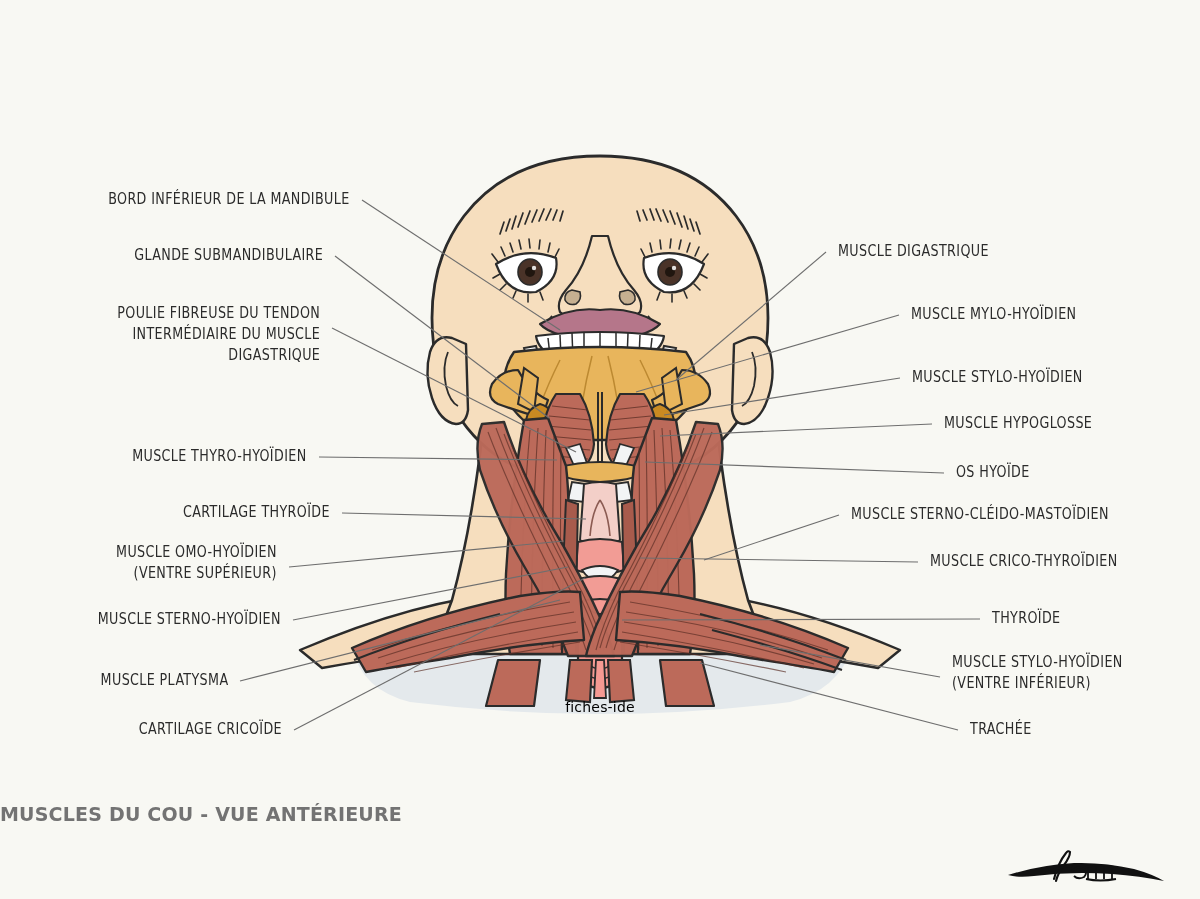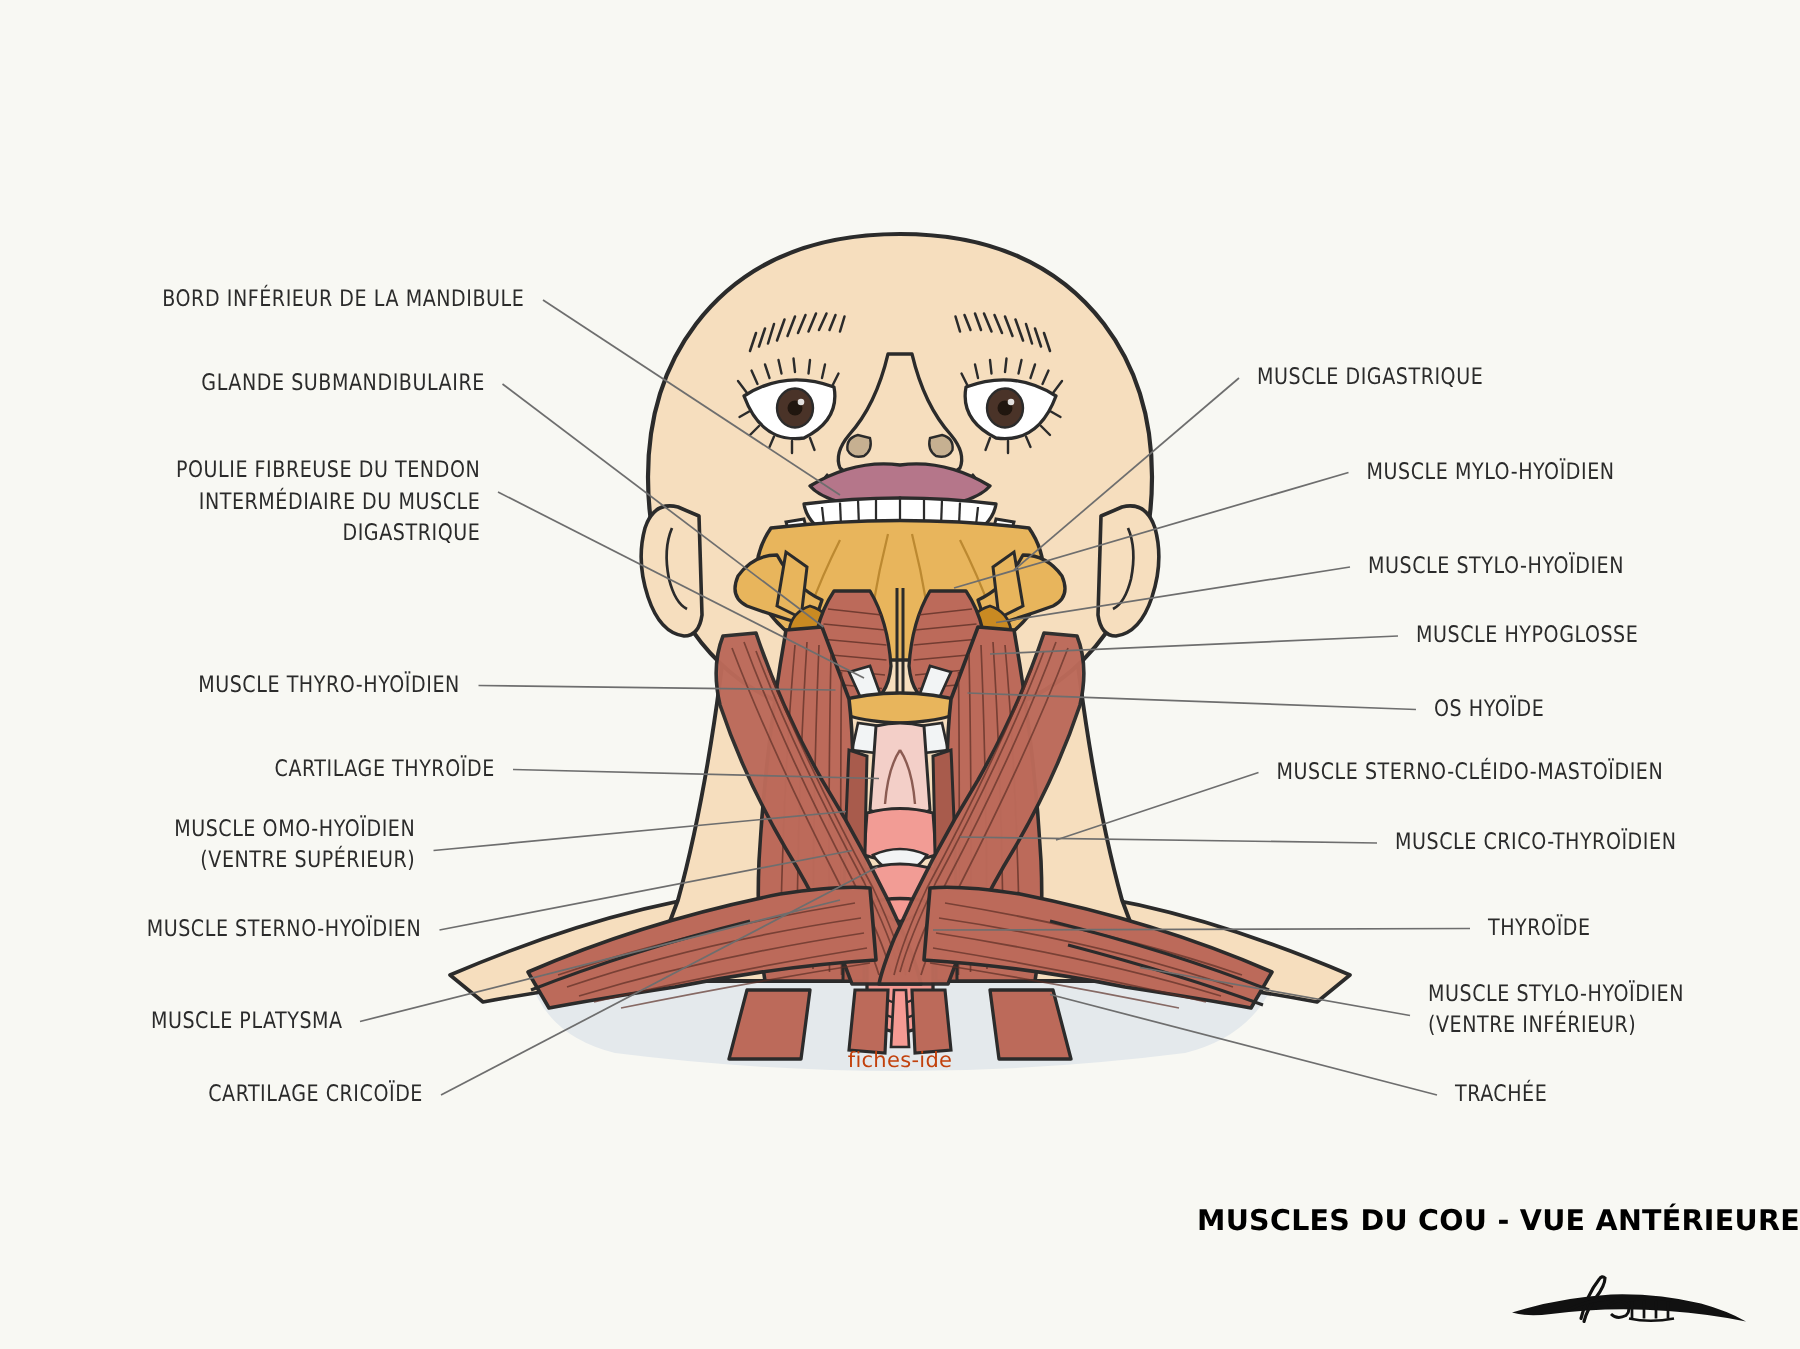--- a/index.html
+++ b/index.html
@@ -40,35 +40,35 @@
     transform: scaleX(0.93);
   }
   .label.left  { text-align: right;  transform-origin: right center; }
   .label.right { text-align: left;   transform-origin: left center;  }
 
   #title {
     position: absolute;
     left: 0;
     right: 0;
     top: 803px;
-    text-align: right;
-    color: #000000;
+    text-align: left;
+    color: #737373;
     font-family: "DejaVu Sans", sans-serif;
     font-size: 19px;
     font-weight: bold;
     letter-spacing: 0.2px;
     text-transform: uppercase;
   }
   #watermark {
     position: absolute;
     left: 0;
     right: 0;
     top: 699px;
     text-align: center;
-    color: #c2410c;
+    color: #000000;
     font-family: "DejaVu Sans", sans-serif;
     font-size: 14px;
     letter-spacing: 0.2px;
   }
   #signature {
     position: absolute;
     left: 1000px;
     top: 843px;
     width: 170px;
     height: 48px;

